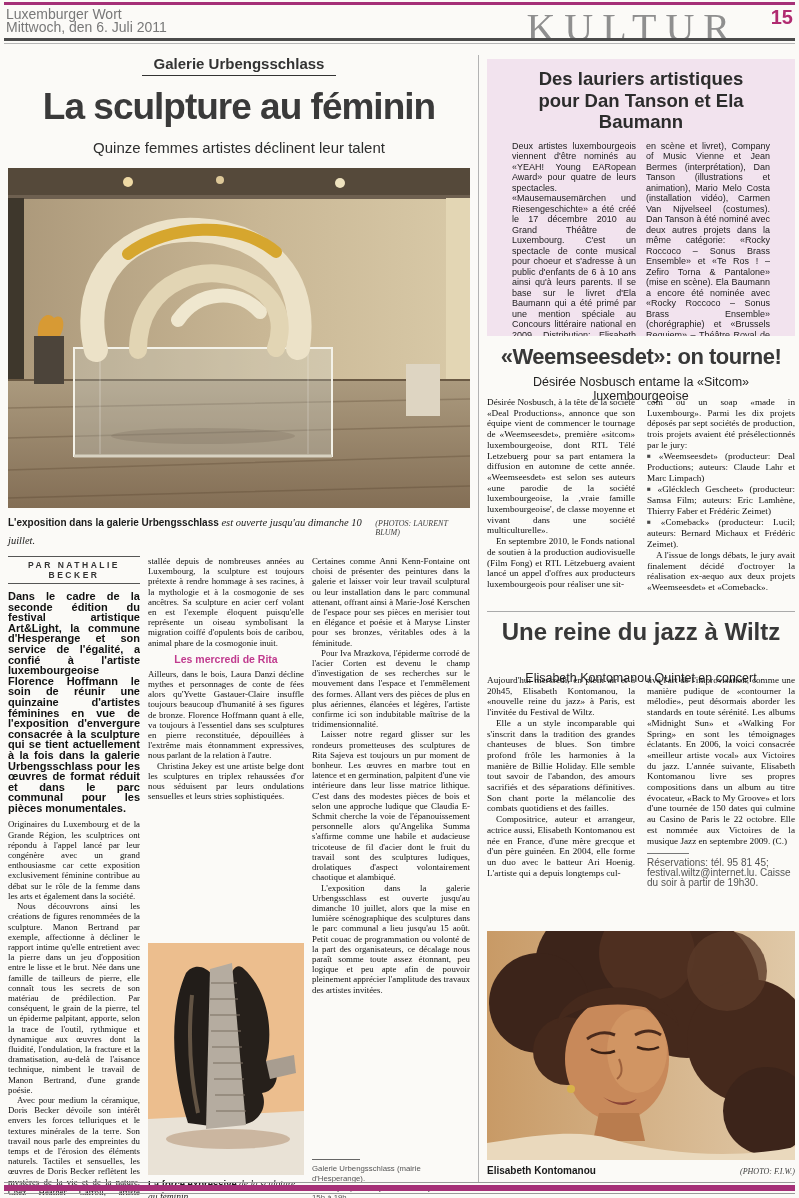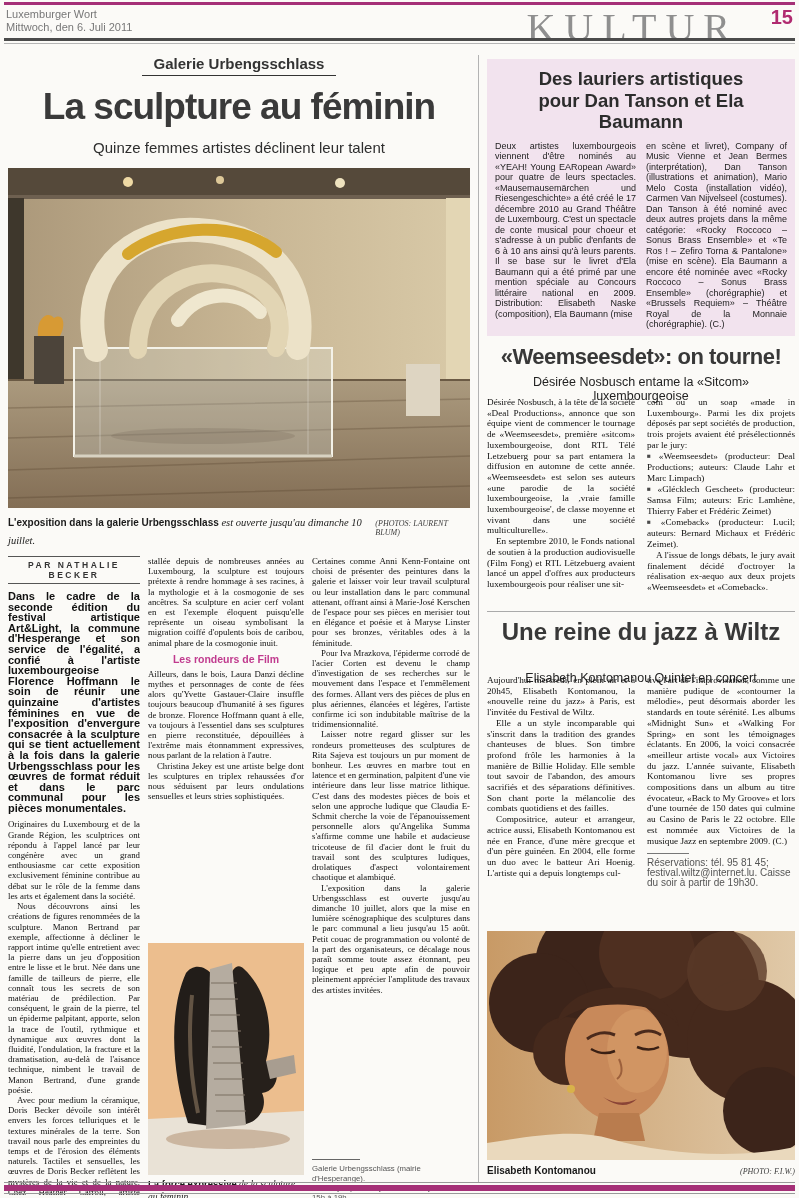--- a/index.html
+++ b/index.html
@@ -3,21 +3,21 @@
 <meta charset="utf-8">
 <style>
   html,body{margin:0;padding:0;}
   body{width:799px;height:1198px;overflow:hidden;background:#fbfaf7;
        font-family:"Liberation Sans",sans-serif;color:#1a1a1a;}
   .page{position:relative;width:799px;height:1198px;overflow:hidden;}
   .abs{position:absolute;}
 
   
   .topbar{left:4px;right:4px;top:2px;height:3px;background:#a53077;}
-  .mast-left{left:6px;top:8px;font-size:11px;line-height:12.5px;color:#787878;}
+  .mast-left{left:6px;top:8px;font-size:14px;line-height:12.5px;color:#787878;}
   .kultur{right:60px;top:4px;font-family:"Liberation Serif",serif;font-size:40px;
           letter-spacing:9px;color:#8f8f8f;}
   .pagenum{right:6px;top:6px;font-size:20px;font-weight:bold;color:#b02a70;text-align:right;}
   .hrule1{left:4px;right:4px;top:38px;height:3px;background:#4b4b4b;}
   .hrule2{left:4px;right:4px;top:43px;height:1px;background:#b5b5b5;}
   .vrule{left:478px;top:55px;width:1px;height:1128px;background:#b3b3b3;}
 
   
   .left{left:8px;top:55px;width:462px;height:1130px;}
   .kicker-wrap{text-align:center;}
@@ -45,21 +45,21 @@
   .pink-sub{color:#c03a8e;font-weight:bold;font-size:10.5px;text-align:center;margin:5px 0 4px;}
   .s-photo{margin-top:auto;width:156px;height:232px;overflow:hidden;}
   .s-caption{margin-top:3px;font-size:9.5px;line-height:11.5px;}
   .info-block{margin-top:auto;}
   .short-rule{width:48px;height:1px;background:#666;margin:6px 0 4px;}
   .small-info{font-size:7.8px;line-height:9.8px;color:#555;}
 
   
   .right{left:487px;top:55px;width:308px;height:1130px;}
   .pinkbox{top:4px;left:0;width:308px;height:277px;background:#f2e3ee;
-           padding:9px 8px;box-sizing:border-box;overflow:hidden;}
+           padding:9px 25px;box-sizing:border-box;overflow:hidden;}
   .box-title{font-size:18.5px;line-height:21.5px;font-weight:bold;text-align:center;color:#2c2c2c;}
   .box-cols{margin-top:8px;display:flex;gap:10px;}
   .box-col{width:141px;font-size:9px;line-height:10.5px;text-align:justify;color:#222;}
   .r-head{width:308px;text-align:center;font-weight:bold;color:#383838;white-space:nowrap;}
   .w-head{top:289px;font-size:22px;letter-spacing:-0.5px;}
   .r-sub{width:308px;text-align:center;font-size:12.5px;color:#222;}
   .w-sub{top:320px;}
   .rser{font-family:"Liberation Serif",serif;font-size:9.2px;line-height:10.7px;
         text-align:justify;color:#101010;margin:0;}
   .w-cols{top:342px;left:0;width:308px;height:206px;display:flex;gap:12px;}
@@ -154,21 +154,21 @@
       <div class="c1">
         <div class="byline">PAR NATHALIE BECKER</div>
         <p class="lead" style="margin:0;">Dans le cadre de la seconde édition du festival artistique Art&amp;Light, la commune d'Hesperange et son service de l'égalité, a confié à l'artiste luxembourgeoise Florence Hoffmann le soin de réunir une quinzaine d'artistes féminines en vue de l'exposition d'envergure consacrée à la sculpture qui se tient actuellement à la fois dans la galerie Urbengsschlass pour les œuvres de format réduit et dans le parc communal pour les pièces monumentales.</p>
         <p class="bser" style="margin-top:6px;">Originaires du Luxembourg et de la Grande Région, les sculptrices ont répondu à l'appel lancé par leur congénère avec un grand enthousiasme car cette exposition exclusivement féminine contribue au débat sur le rôle de la femme dans les arts et également dans la société.</p>
         <p class="bser ind">Nous découvrons ainsi les créations de figures renommées de la sculpture. Manon Bertrand par exemple, affectionne à décliner le rapport intime qu'elle entretient avec la pierre dans un jeu d'opposition entre le lisse et le brut. Née dans une famille de tailleurs de pierre, elle connaît tous les secrets de son matériau de prédilection. Par conséquent, le grain de la pierre, tel un épiderme palpitant, apporte, selon la trace de l'outil, rythmique et dynamique aux œuvres dont la fluidité, l'ondulation, la fracture et la dramatisation, au-delà de l'aisance technique, nimbent le travail de Manon Bertrand, d'une grande poésie.</p>
         <p class="bser ind">Avec pour medium la céramique, Doris Becker dévoile son intérêt envers les forces telluriques et le textures minérales de la terre. Son travail nous parle des empreintes du temps et de l'érosion des éléments naturels. Tactiles et sensuelles, les œuvres de Doris Becker reflètent les mystères de la vie et de la nature. Chez Heather Carroll, artiste d'origine inuit in-</p>
       </div>
 
       <div class="c2">
         <p class="bser">stallée depuis de nombreuses années au Luxembourg, la sculpture est toujours prétexte à rendre hommage à ses racines, à la mythologie et à la cosmogonie de ses ancêtres. Sa sculpture en acier cerf volant en est l'exemple éloquent puisqu'elle représente un oiseau symbolisant la migration coiffé d'opulents bois de caribou, animal phare de la cosmogonie inuit.</p>
-        <div class="pink-sub">Les rondeurs de Film</div>
+        <div class="pink-sub">Les mercredi de Rita</div>
         <p class="bser">Ailleurs, dans le bois, Laura Danzi décline mythes et personnages de conte de fées alors qu'Yvette Gastauer-Claire insuffle toujours beaucoup d'humanité à ses figures de bronze. Florence Hoffmann quant à elle, va toujours à l'essentiel dans ses sculptures en pierre reconstituée, dépouillées à l'extrême mais étonnamment expressives, nous parlant de la relation à l'autre.</p>
         <p class="bser ind">Christina Jekey est une artiste belge dont les sculptures en triplex rehaussées d'or nous séduisent par leurs ondulations sensuelles et leurs stries sophistiquées.</p>
         <div class="s-photo">
           <svg width="156" height="232" viewBox="0 0 156 232" preserveAspectRatio="none">
             <rect width="156" height="232" fill="#ecbe8e"></rect>
             <path d="M0,176 L156,168 L156,232 L0,232 Z" fill="#e9e2d6"></path>
             <ellipse cx="80" cy="196" rx="62" ry="10" fill="rgba(150,100,60,0.35)"></ellipse>
             <path d="M38,30 C20,70 24,130 40,180 L70,184 C58,120 60,70 66,34 C56,20 44,22 38,30 Z" fill="#221d19"></path>
             <path d="M96,26 C120,48 126,88 118,118 C134,122 132,148 114,150 C122,168 104,186 88,180 L80,40 C84,24 90,20 96,26 Z" fill="#26201b"></path>
             <path d="M44,52 C40,92 42,132 50,170" stroke="rgba(220,190,150,0.35)" stroke-width="4" fill="none"></path>

